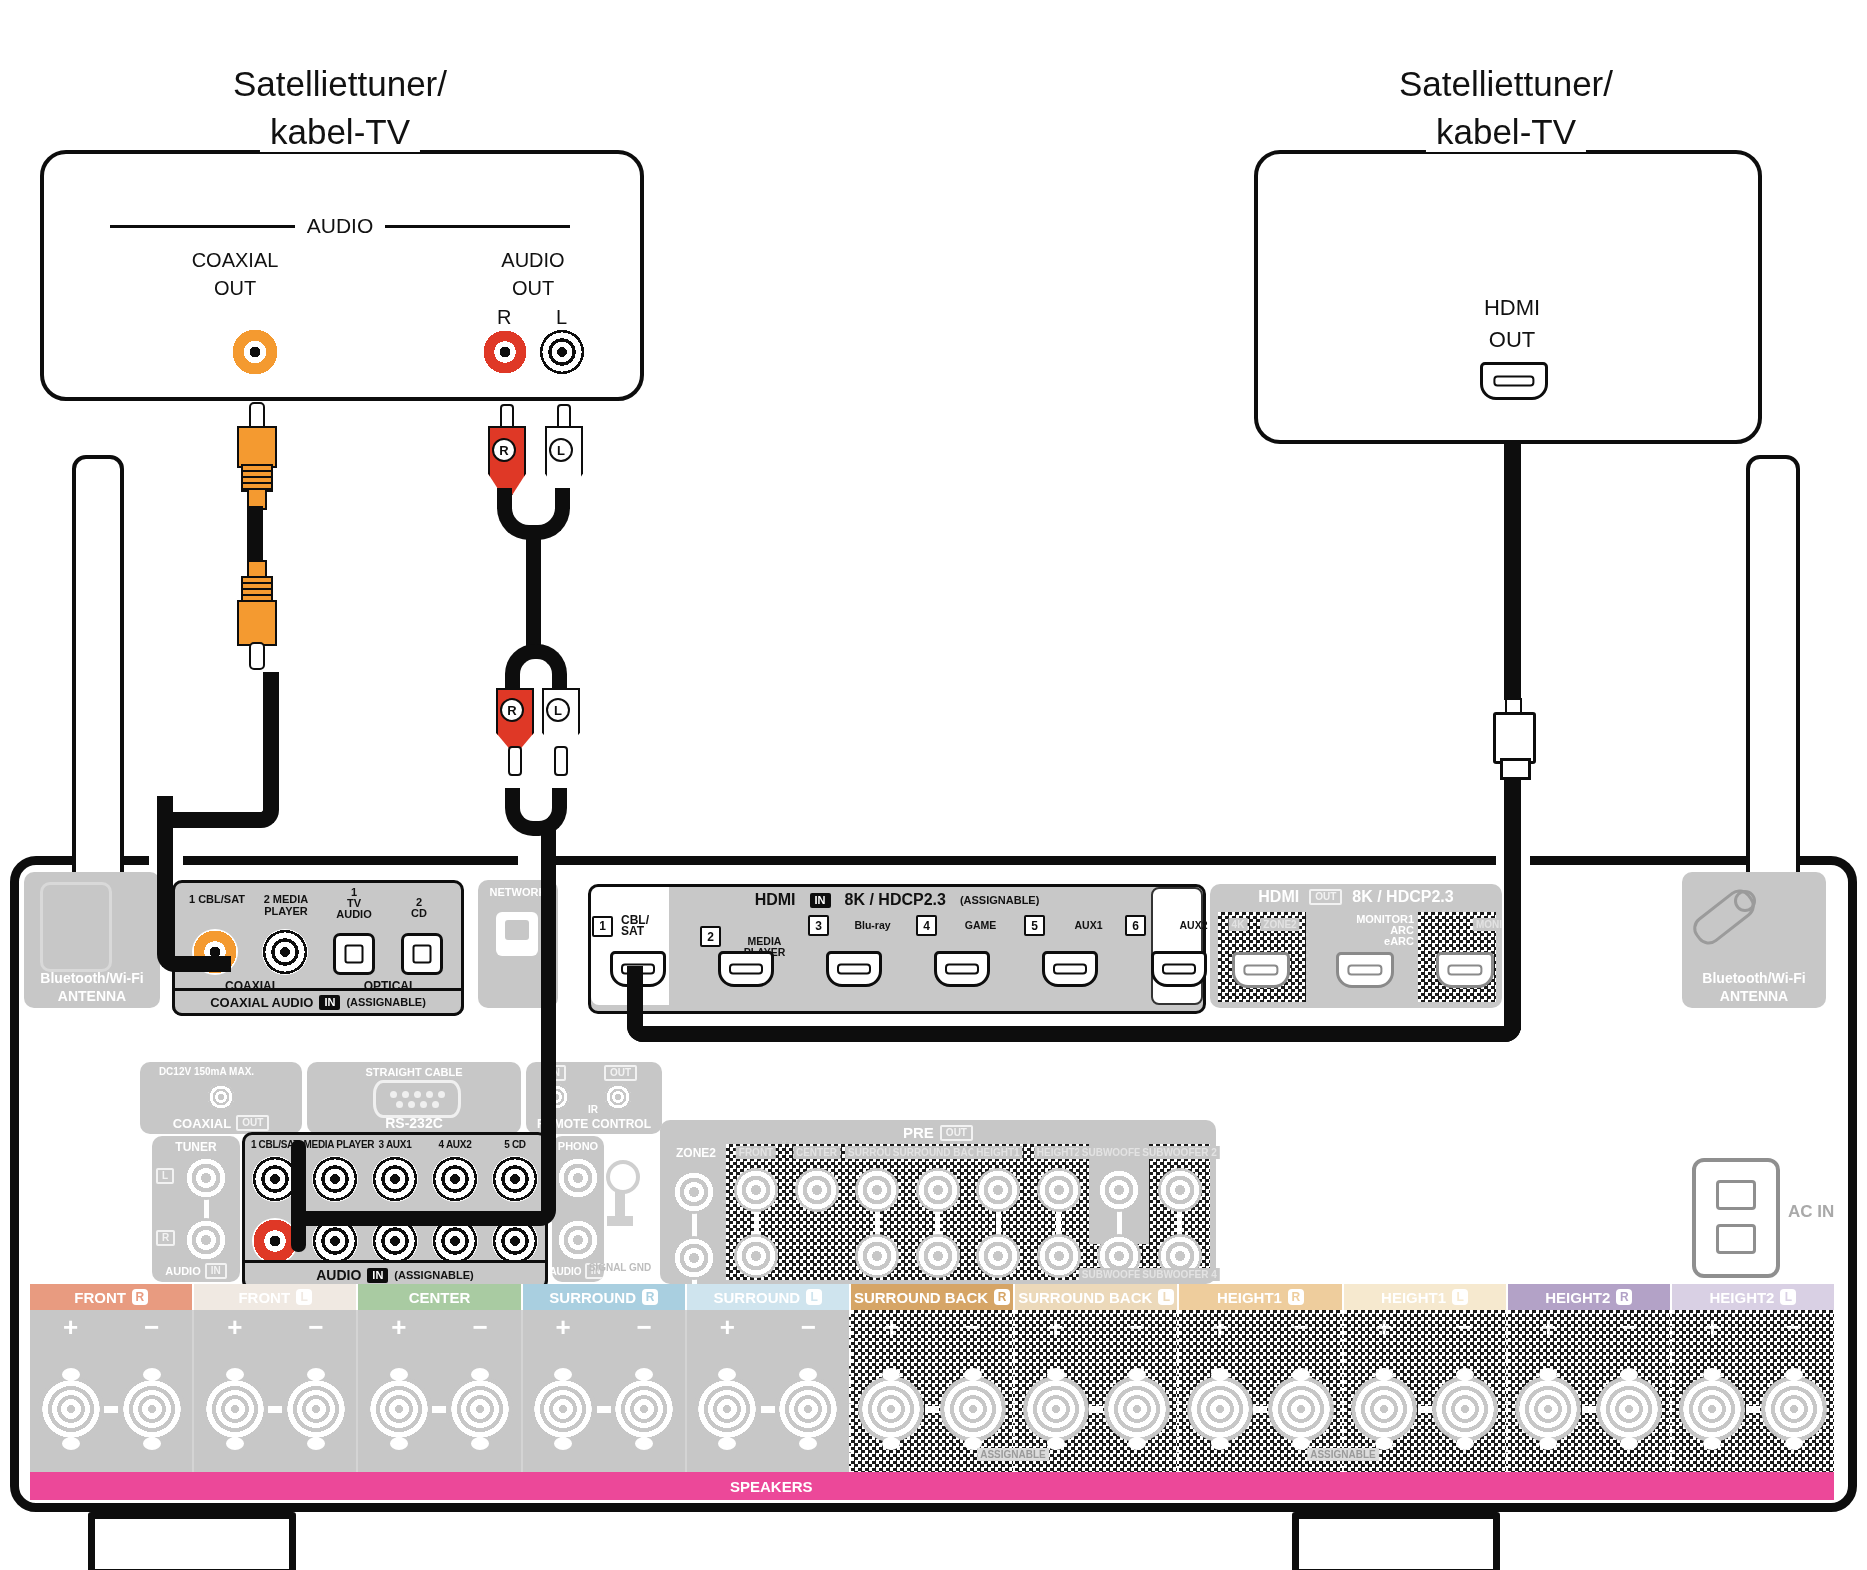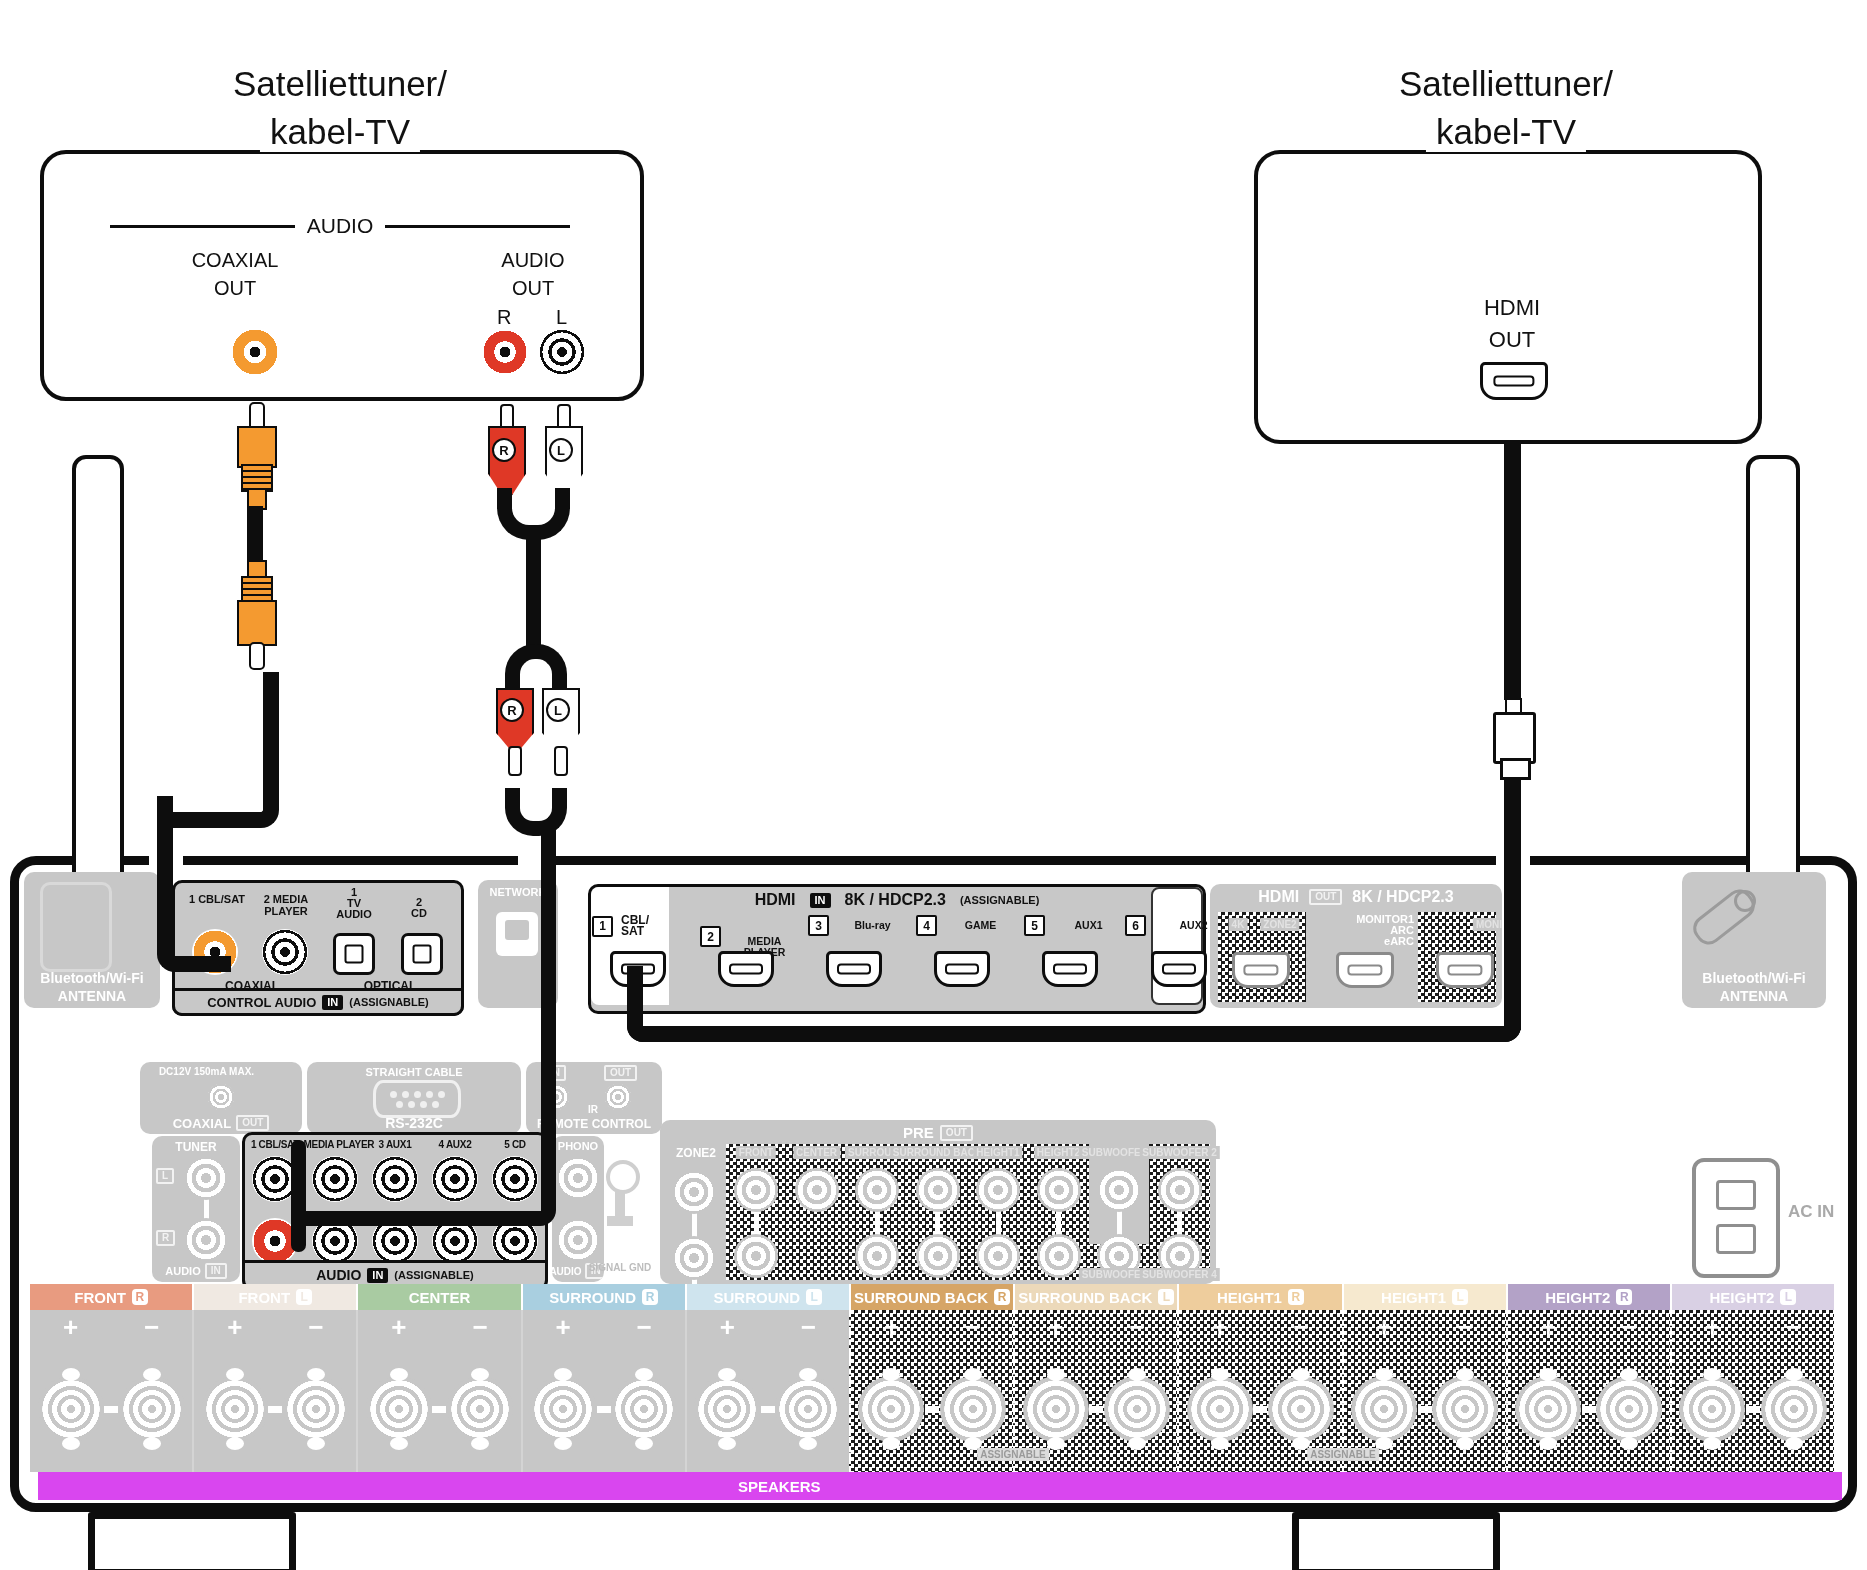--- a/index.html
+++ b/index.html
@@ -93,21 +93,21 @@
     <div class="abs ctr bt" style="left:76px;top:10px;width:70px;font-size:11px;line-height:12px;">2 MEDIA<br>PLAYER</div>
     <div class="abs ctr bt" style="left:146px;top:4px;width:66px;font-size:11px;line-height:11px;">1<br>TV<br>AUDIO</div>
     <div class="abs ctr bt" style="left:216px;top:14px;width:56px;font-size:11px;line-height:11px;">2<br>CD</div>
     <div class="jk jk-orange" style="left:17px;top:46px;width:46px;height:46px;"></div>
     <div class="jk jk-white" style="left:87px;top:46px;width:46px;height:46px;"></div>
     <div class="opt" style="left:158px;top:50px;"></div>
     <div class="opt" style="left:226px;top:50px;"></div>
     <div class="abs ctr bt" style="left:12px;top:96px;width:130px;font-size:12px;">COAXIAL</div>
     <div class="abs ctr bt" style="left:150px;top:96px;width:130px;font-size:12px;">OPTICAL</div>
     <div class="abs" style="left:-3px;right:-3px;bottom:-3px;height:22px;border:3px solid #0d0d0d;border-radius:0 0 10px 10px;background:#c8c8c8;display:flex;align-items:center;justify-content:center;gap:6px;">
-      <span class="bt" style="font-size:13px;">CONTROL AUDIO</span>
+      <span class="bt" style="font-size:13px;">COAXIAL AUDIO</span>
       <span class="bdark">IN</span>
       <span class="bt" style="font-size:11px;">(ASSIGNABLE)</span>
     </div>
   </div>
 
   <div class="sect" style="left:478px;top:880px;width:80px;height:128px;">
     <div class="abs ctr wt" style="left:0;top:6px;width:80px;font-size:11px;">NETWORK</div>
     <div class="abs" style="left:18px;top:32px;width:42px;height:44px;background:#fff;border-radius:6px;">
       <div class="abs" style="left:9px;top:8px;width:24px;height:20px;background:#c7c7c7;border-radius:3px;"></div>
     </div>
@@ -468,21 +468,21 @@
         <div style="position: absolute; left: 25%; top: 66px; transform: translateX(-50%); width: 66px; height: 66px; border-radius: 50%; background: rgb(199, 199, 199);"></div>
         <div class="post" style="position: absolute; left: 25%; top: 70px; transform: translateX(-50%); width: 58px; height: 58px;"></div>
         <div style="position: absolute; left: 75%; top: 2px; transform: translateX(-50%); color: rgb(255, 255, 255); font-weight: bold; font-size: 26px;">−</div>
         <div style="position: absolute; left: 75%; top: 66px; transform: translateX(-50%); width: 66px; height: 66px; border-radius: 50%; background: rgb(199, 199, 199);"></div>
         <div class="post" style="position: absolute; left: 75%; top: 70px; transform: translateX(-50%); width: 58px; height: 58px;"></div>
         <div style="position: absolute; left: 50%; top: 96px; transform: translateX(-50%); width: 14px; height: 7px; background: rgb(255, 255, 255);"></div>
       </div>
     </div>
   <span class="chip" style="left:1013px;top:1448px;background:#dcdcdc;color:#9a9a9a;">ASSIGNABLE</span>
   <span class="chip" style="left:1343px;top:1448px;background:#dcdcdc;color:#9a9a9a;">ASSIGNABLE</span>
-  <div class="abs" style="left:38px;top:1472px;width:1804px;height:28px;background:#d946ef;display:flex;align-items:center;">
+  <div class="abs" style="left:30px;top:1472px;width:1804px;height:28px;background:#ec4899;display:flex;align-items:center;">
     <span class="wt" style="font-size:15px;margin-left:700px;">SPEAKERS</span>
   </div>
 
   <div class="abs" style="left:88px;top:1512px;width:194px;height:50px;border:7px solid #0d0d0d;background:#fff;border-radius:3px;"></div>
   <div class="abs" style="left:1292px;top:1512px;width:194px;height:50px;border:7px solid #0d0d0d;background:#fff;border-radius:3px;"></div>
 
   <div class="abs" style="left:249px;top:402px;width:12px;height:26px;background:#fff;border:2.5px solid #0d0d0d;border-radius:5px;"></div>
   <div class="abs" style="left:237px;top:426px;width:36px;height:38px;background:#f49a30;border:2.5px solid #0d0d0d;"></div>
   <div class="abs" style="left:241px;top:464px;width:28px;height:24px;border:2.5px solid #0d0d0d;background:repeating-linear-gradient(180deg,#f49a30 0 4px,#0d0d0d 4px 6px);"></div>
   <div class="abs" style="left:247px;top:488px;width:16px;height:18px;background:#f49a30;border:2.5px solid #0d0d0d;"></div>

